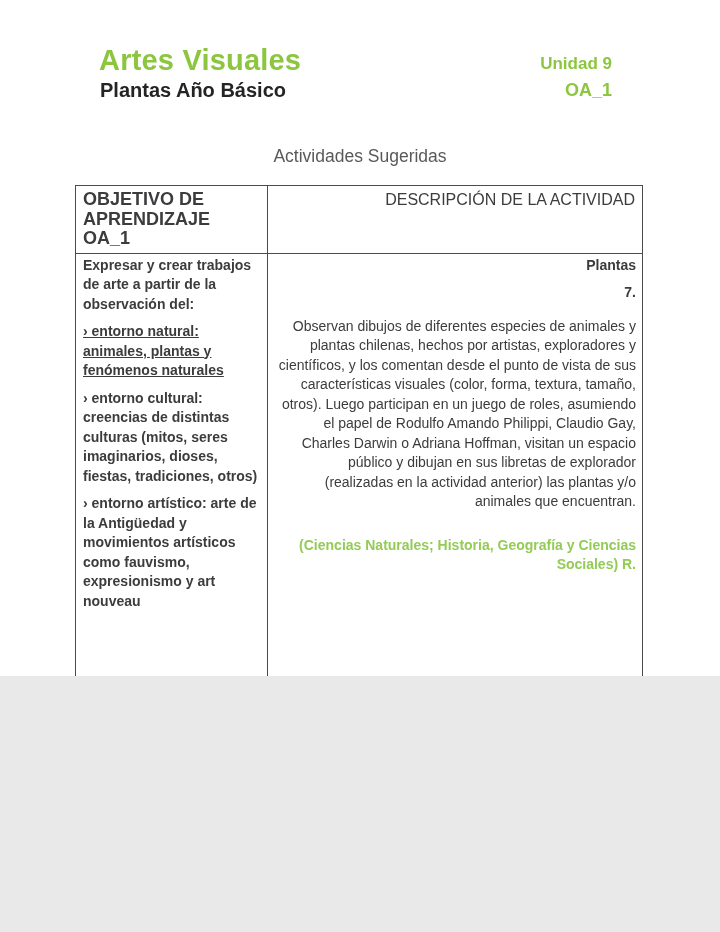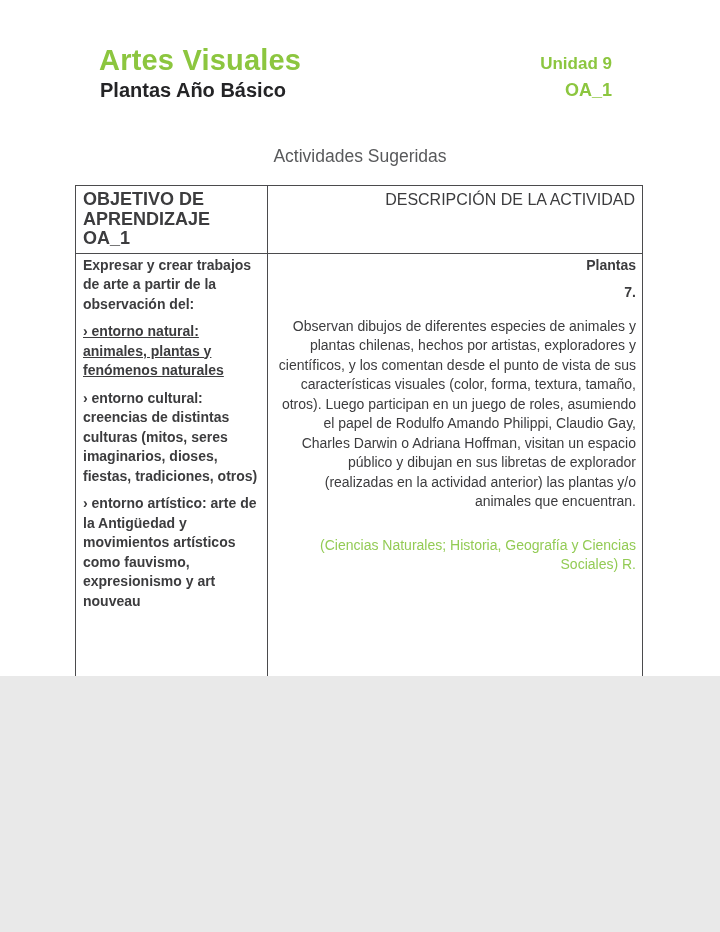--- a/index.html
+++ b/index.html
@@ -85,21 +85,21 @@
     margin:0 0 8px 0;
     font-size:14px;line-height:19.5px;
     white-space:pre-line;
     color:var(--color-text);
   }
   .bold{font-weight:700;}
   .underlined{text-decoration:underline;}
   .num-par{margin-bottom:14px;}
   .subjects-par{
     margin-top:24px;
-    font-weight:400;
+    font-weight:700;
     color:var(--color-green_light);
   }
 </style>
 </head>
 <body>
 
 <div class="page">
 
   <div class="doc-title">Artes Visuales</div>
 

